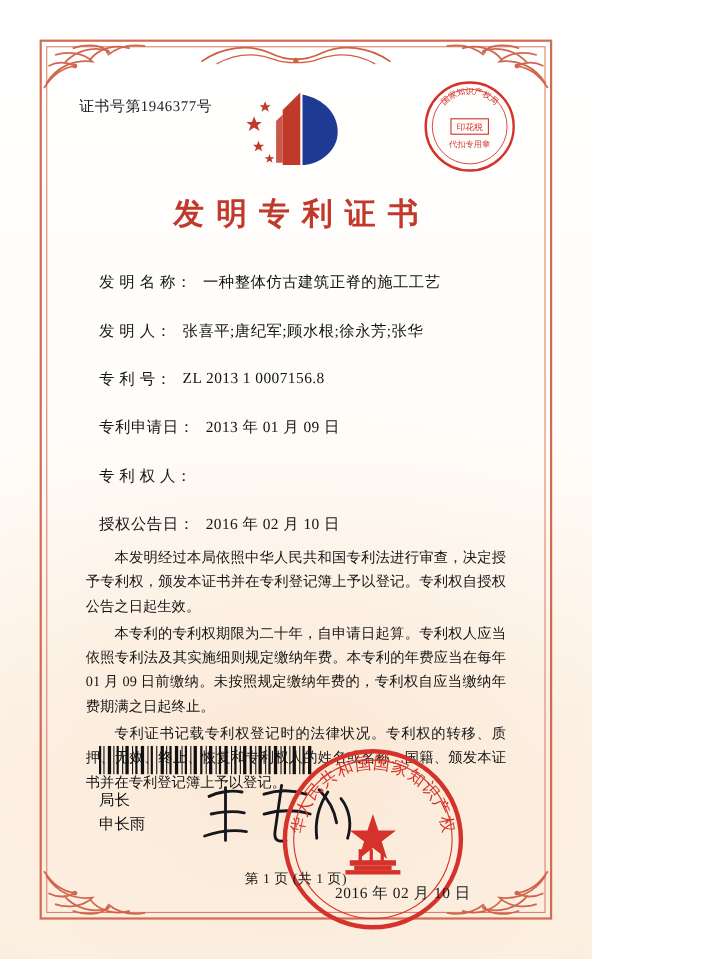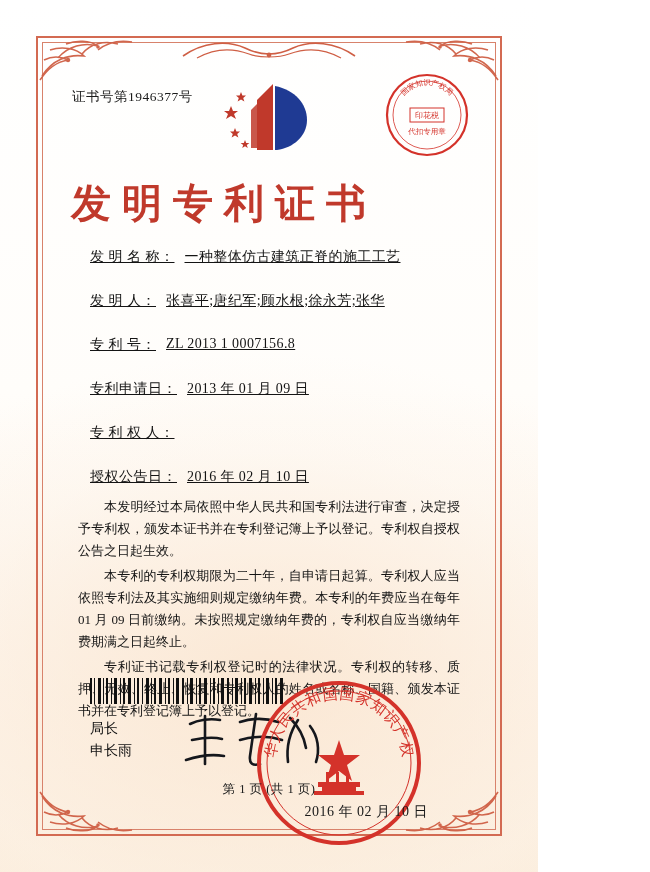--- a/index.html
+++ b/index.html
@@ -88,41 +88,41 @@
     top: 14px;
     width: 86px;
     height: 86px;
   }
   .stamp-top svg { display: block; width: 100%; height: 100%; }
 
   .title {
     position: absolute;
     top: 118px;
     width: 100%;
-    font-size: 40px;
+    text-align: center;
+    font-size: 28px;
     letter-spacing: 11px;
     color: #c0392b;
     font-weight: bold;
     text-indent: 11px;
     font-family: "DejaVu Serif", "Liberation Serif", serif;
   }
 
   .fields {
     position: absolute;
     top: 190px;
     left: 30px;
     right: 10px;
   }
   .field-row {
     display: flex;
-    align-items: flex-start;
+    align-items: center;
     margin-bottom: 26px;
     font-size: 14px;
     color: #141414;
-    text-decoration: underline;
   }
   .field-label {
     white-space: nowrap;
     margin-right: 10px;
     letter-spacing: 0.5px;
   }
   .field-value {
     letter-spacing: 0.4px;
   }
 
@@ -181,21 +181,21 @@
     position: absolute;
     right: 50px;
     top: 745px;
     font-size: 14px;
     color: #1a1a1a;
     letter-spacing: 0.5px;
   }
 
   .page-num {
     position: absolute;
-    bottom: 16px;
+    bottom: 6px;
     width: 100%;
     text-align: center;
     font-size: 12.5px;
     color: #1a1a1a;
     letter-spacing: 0.5px;
   }
 </style>
 </head>
 <body>
 

